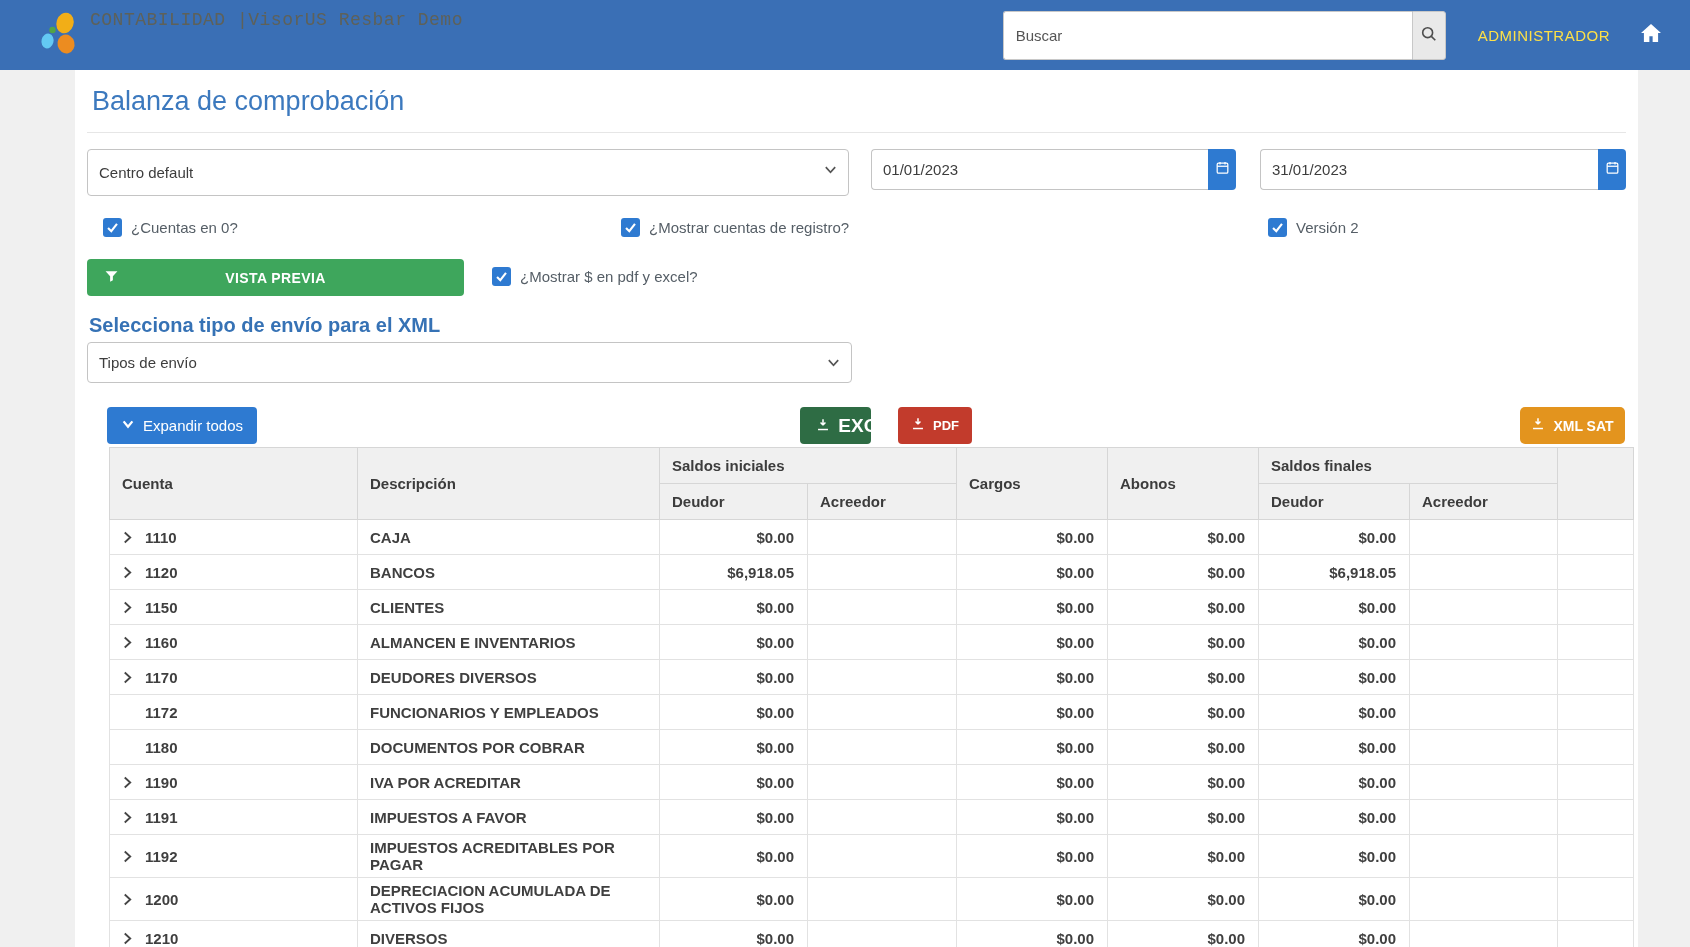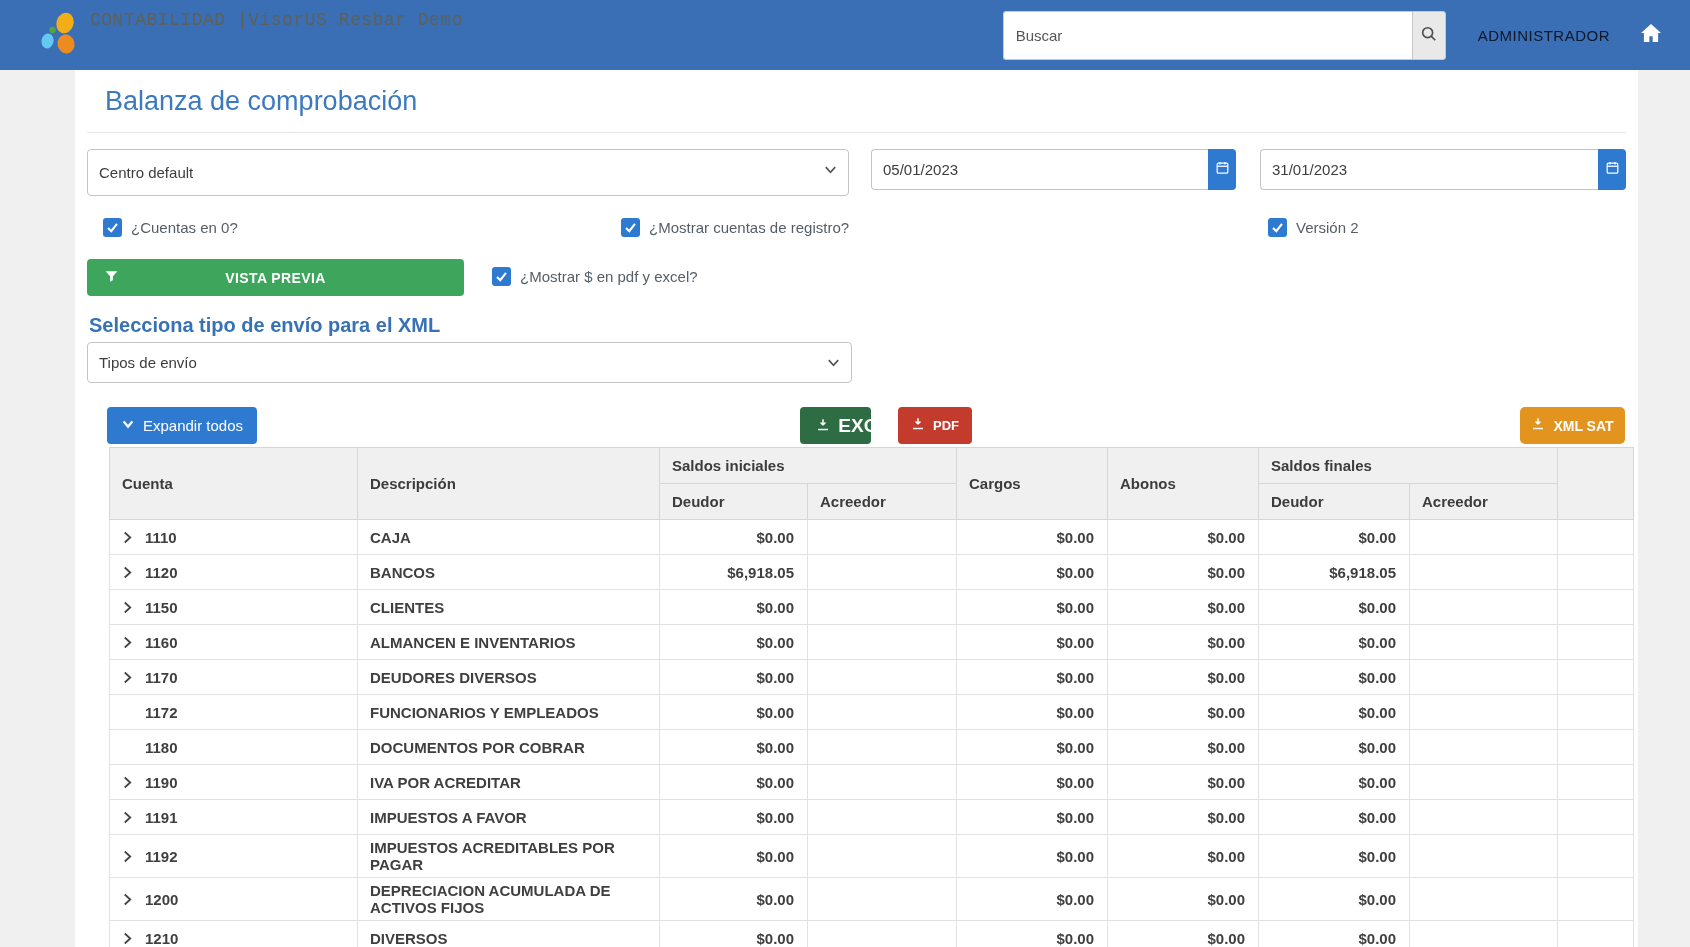--- a/index.html
+++ b/index.html
@@ -24,27 +24,27 @@
   .navbar{height:70px;background:var(--navbar-blue);display:flex;align-items:center;padding:0 22px 0 38px;}
   .brand{display:flex;gap:10px;font-family:Liberation Mono, monospace;}
   .brand-text{font-size:18px;color:#5e6159;letter-spacing:.5px;font-weight:400;}
   .nav-right{margin-left:auto;display:flex;align-items:center;}
   .search-group{display:flex;width:487px;height:49px;padding-left:44px;}
   .search-input{flex:1;border:1px solid #c8c8c8;border-right:none;border-radius:3px 0 0 3px;
     padding:0 12px;font-size:15px;color:#444;outline:none;font-family:inherit;background:#fff;}
   .search-input::placeholder{color:#555;}
   .search-btn{width:34px;background:#e9e9e9;border:1px solid #c8c8c8;border-radius:0 3px 3px 0;
     display:flex;align-items:center;justify-content:center;cursor:pointer;}
-  .admin-label{margin-left:32px;font-size:15px;color:#0f172a;letter-spacing:.5px;}
+  .admin-label{margin-left:32px;font-size:15px;color:#fde047;letter-spacing:.5px;}
   .home-link{margin-left:30px;margin-right:6px;display:flex;align-items:center;cursor:pointer;}
 
   
   .container{position:relative;margin:0 52px 0 75px;width:1563px;background:#fff;
     min-height:877px;padding:16px 12px 0 12px;}
-  .page-title{color:var(--title-blue);font-size:27px;font-weight:400;margin-left:18px;}
+  .page-title{color:var(--title-blue);font-size:27px;font-weight:400;margin-left:5px;}
   .title-rule{border:none;border-top:1px solid #e6e6e6;margin-top:15px;}
 
   
   .ctl-row1{display:flex;margin-top:16px;height:47px;}
   .select{position:relative;border:1px solid #c4c4c4;border-radius:4px;background:#fff;
     display:flex;align-items:center;padding:0 34px 0 11px;font-size:15px;color:#3d3d3d;cursor:pointer;}
   .select .sel-arrow{position:absolute;right:10px;top:12px;}
   .center-select{width:765px;}
   .date-group{display:flex;height:41px;}
   .date-group.d1{margin-left:22px;}
@@ -139,21 +139,21 @@
     <div class="select center-select">
       <span>Centro default</span>
       <span class="sel-arrow">
         <svg width="15" height="15" viewBox="0 0 16 16" fill="none" stroke="#555" stroke-width="1.8">
             <polyline points="3,5.5 8,11 13,5.5"></polyline>
           </svg>
       </span>
     </div>
     <div class="date-group d1">
       <div class="date-input">
-        <span>05/01/2023</span>
+        <span>01/01/2023</span>
       </div>
       <div class="cal-btn">
         <span>
           <svg width="15" height="15" viewBox="0 0 24 24" fill="none" stroke="#fff" stroke-width="2">
             <rect x="3.5" y="5" width="17" height="16" rx="2"></rect>
               <line x1="3.5" y1="10" x2="20.5" y2="10"></line>
             <line x1="8" y1="3" x2="8" y2="7"></line>
               <line x1="16" y1="3" x2="16" y2="7"></line>
           </svg>
         </span>

